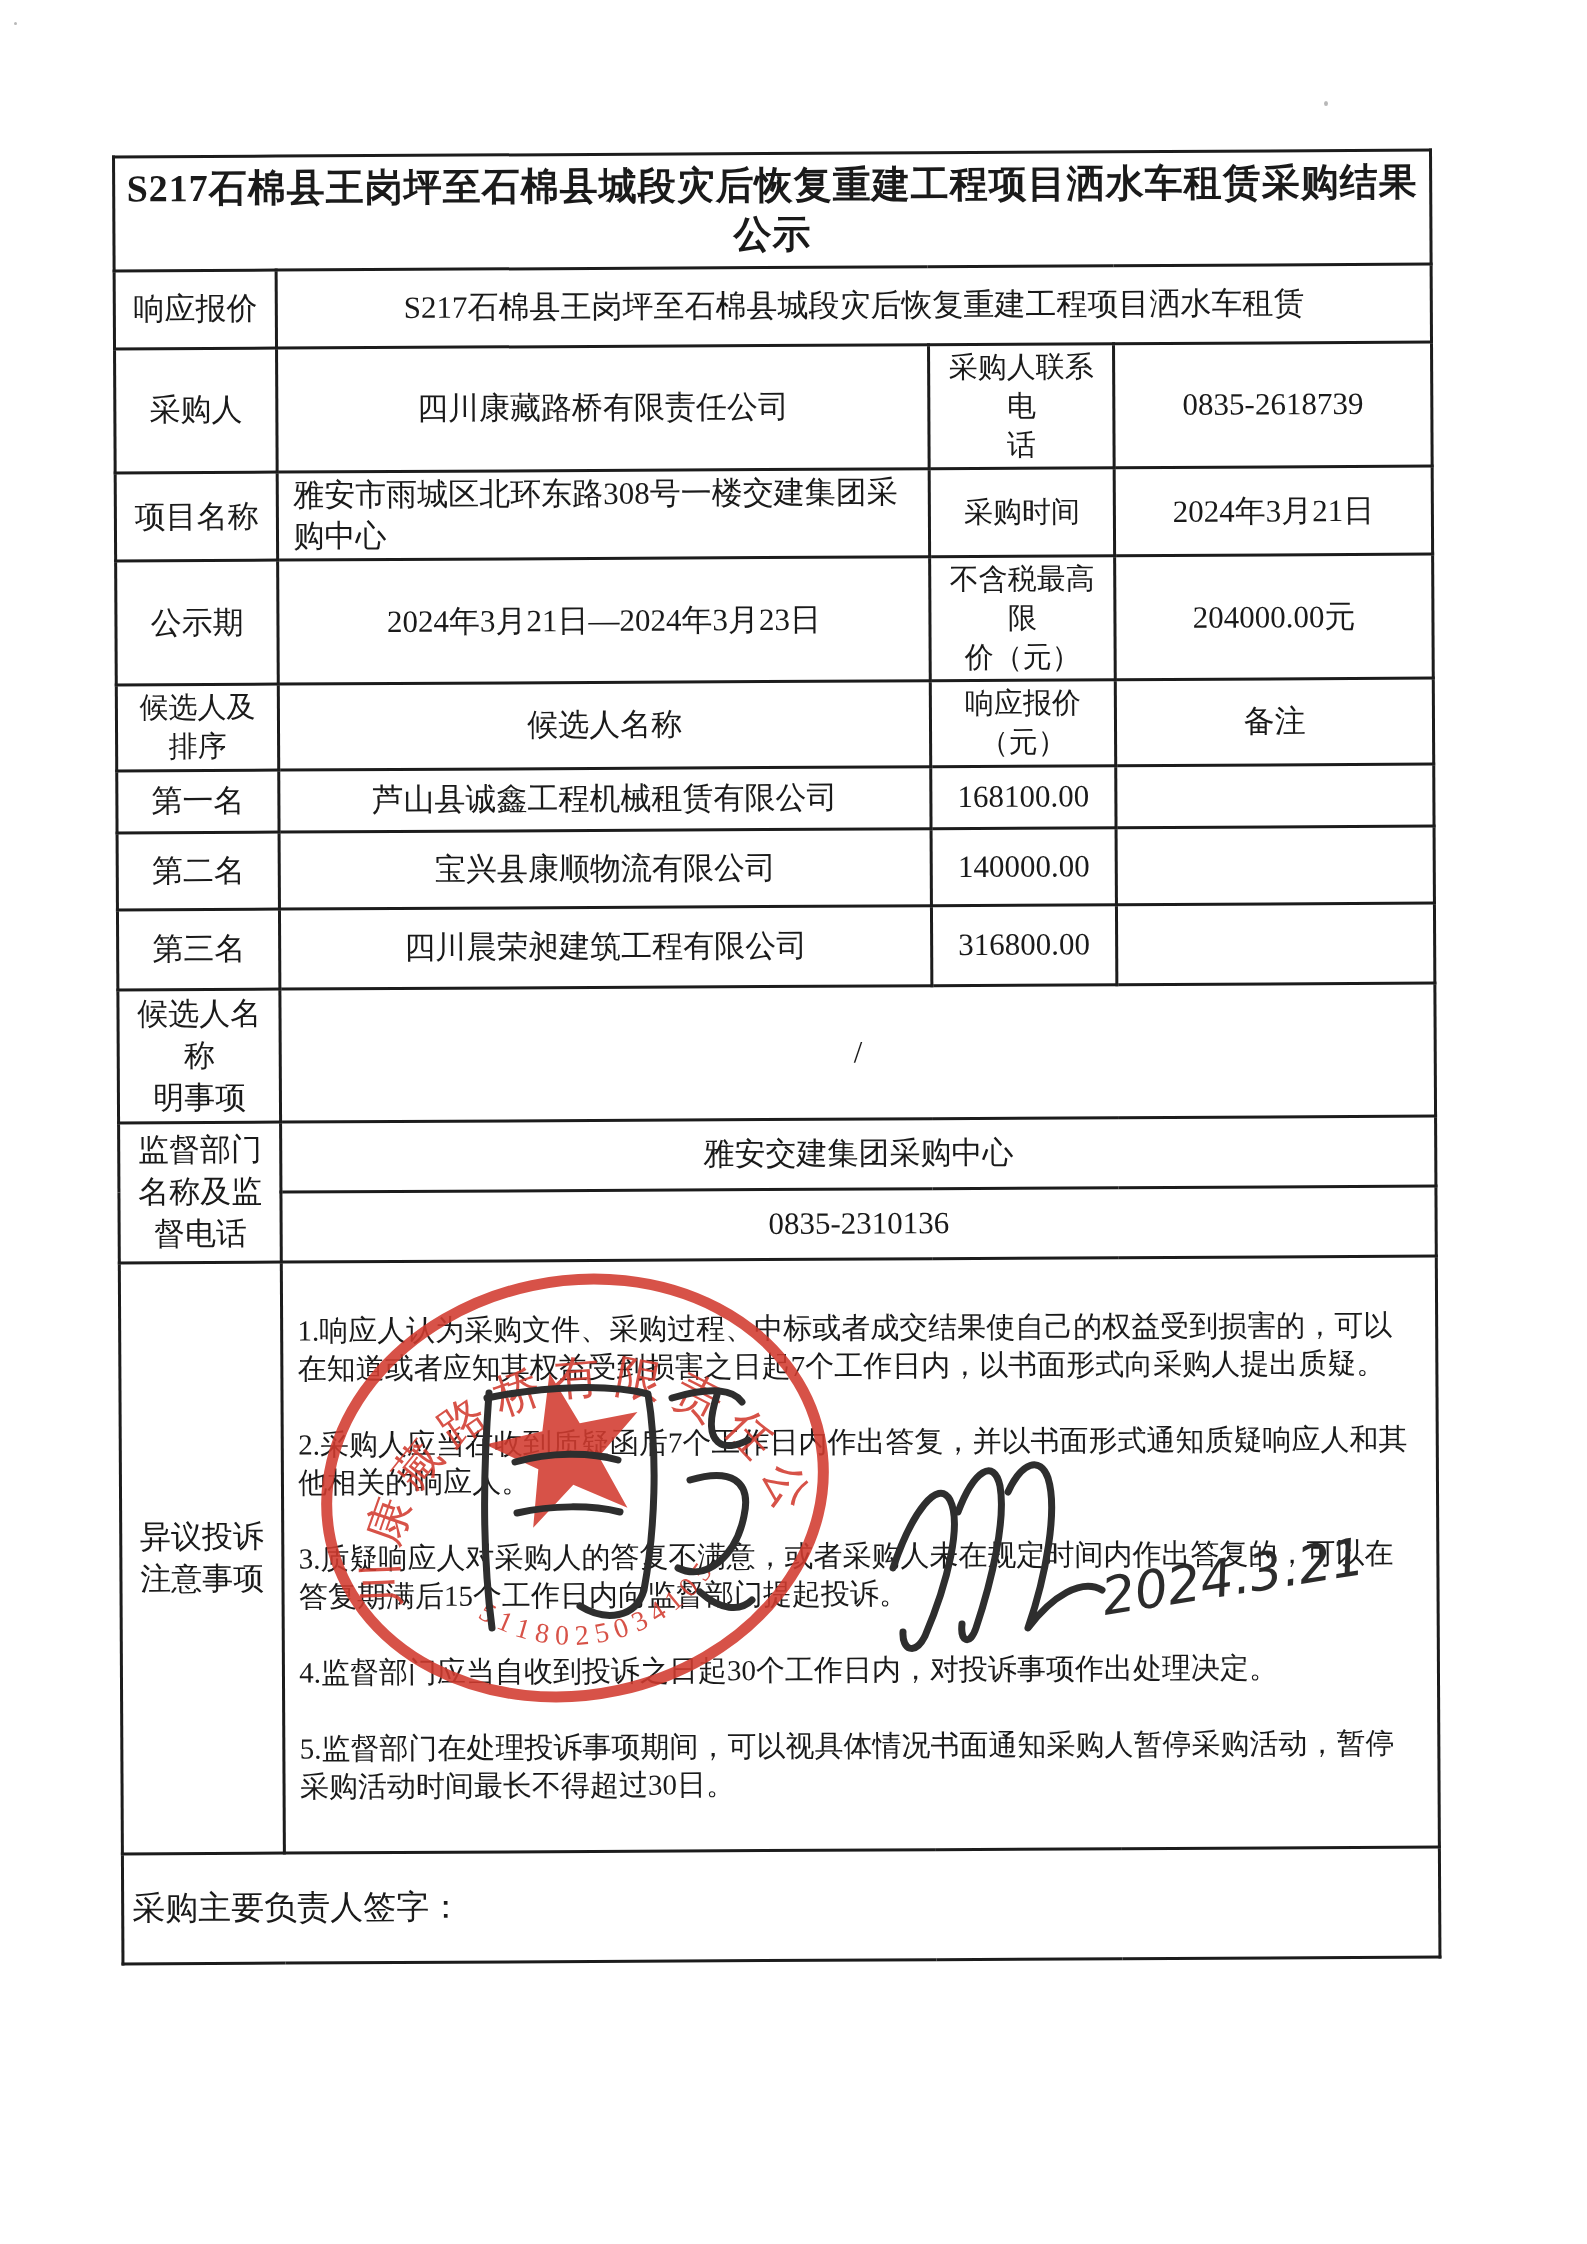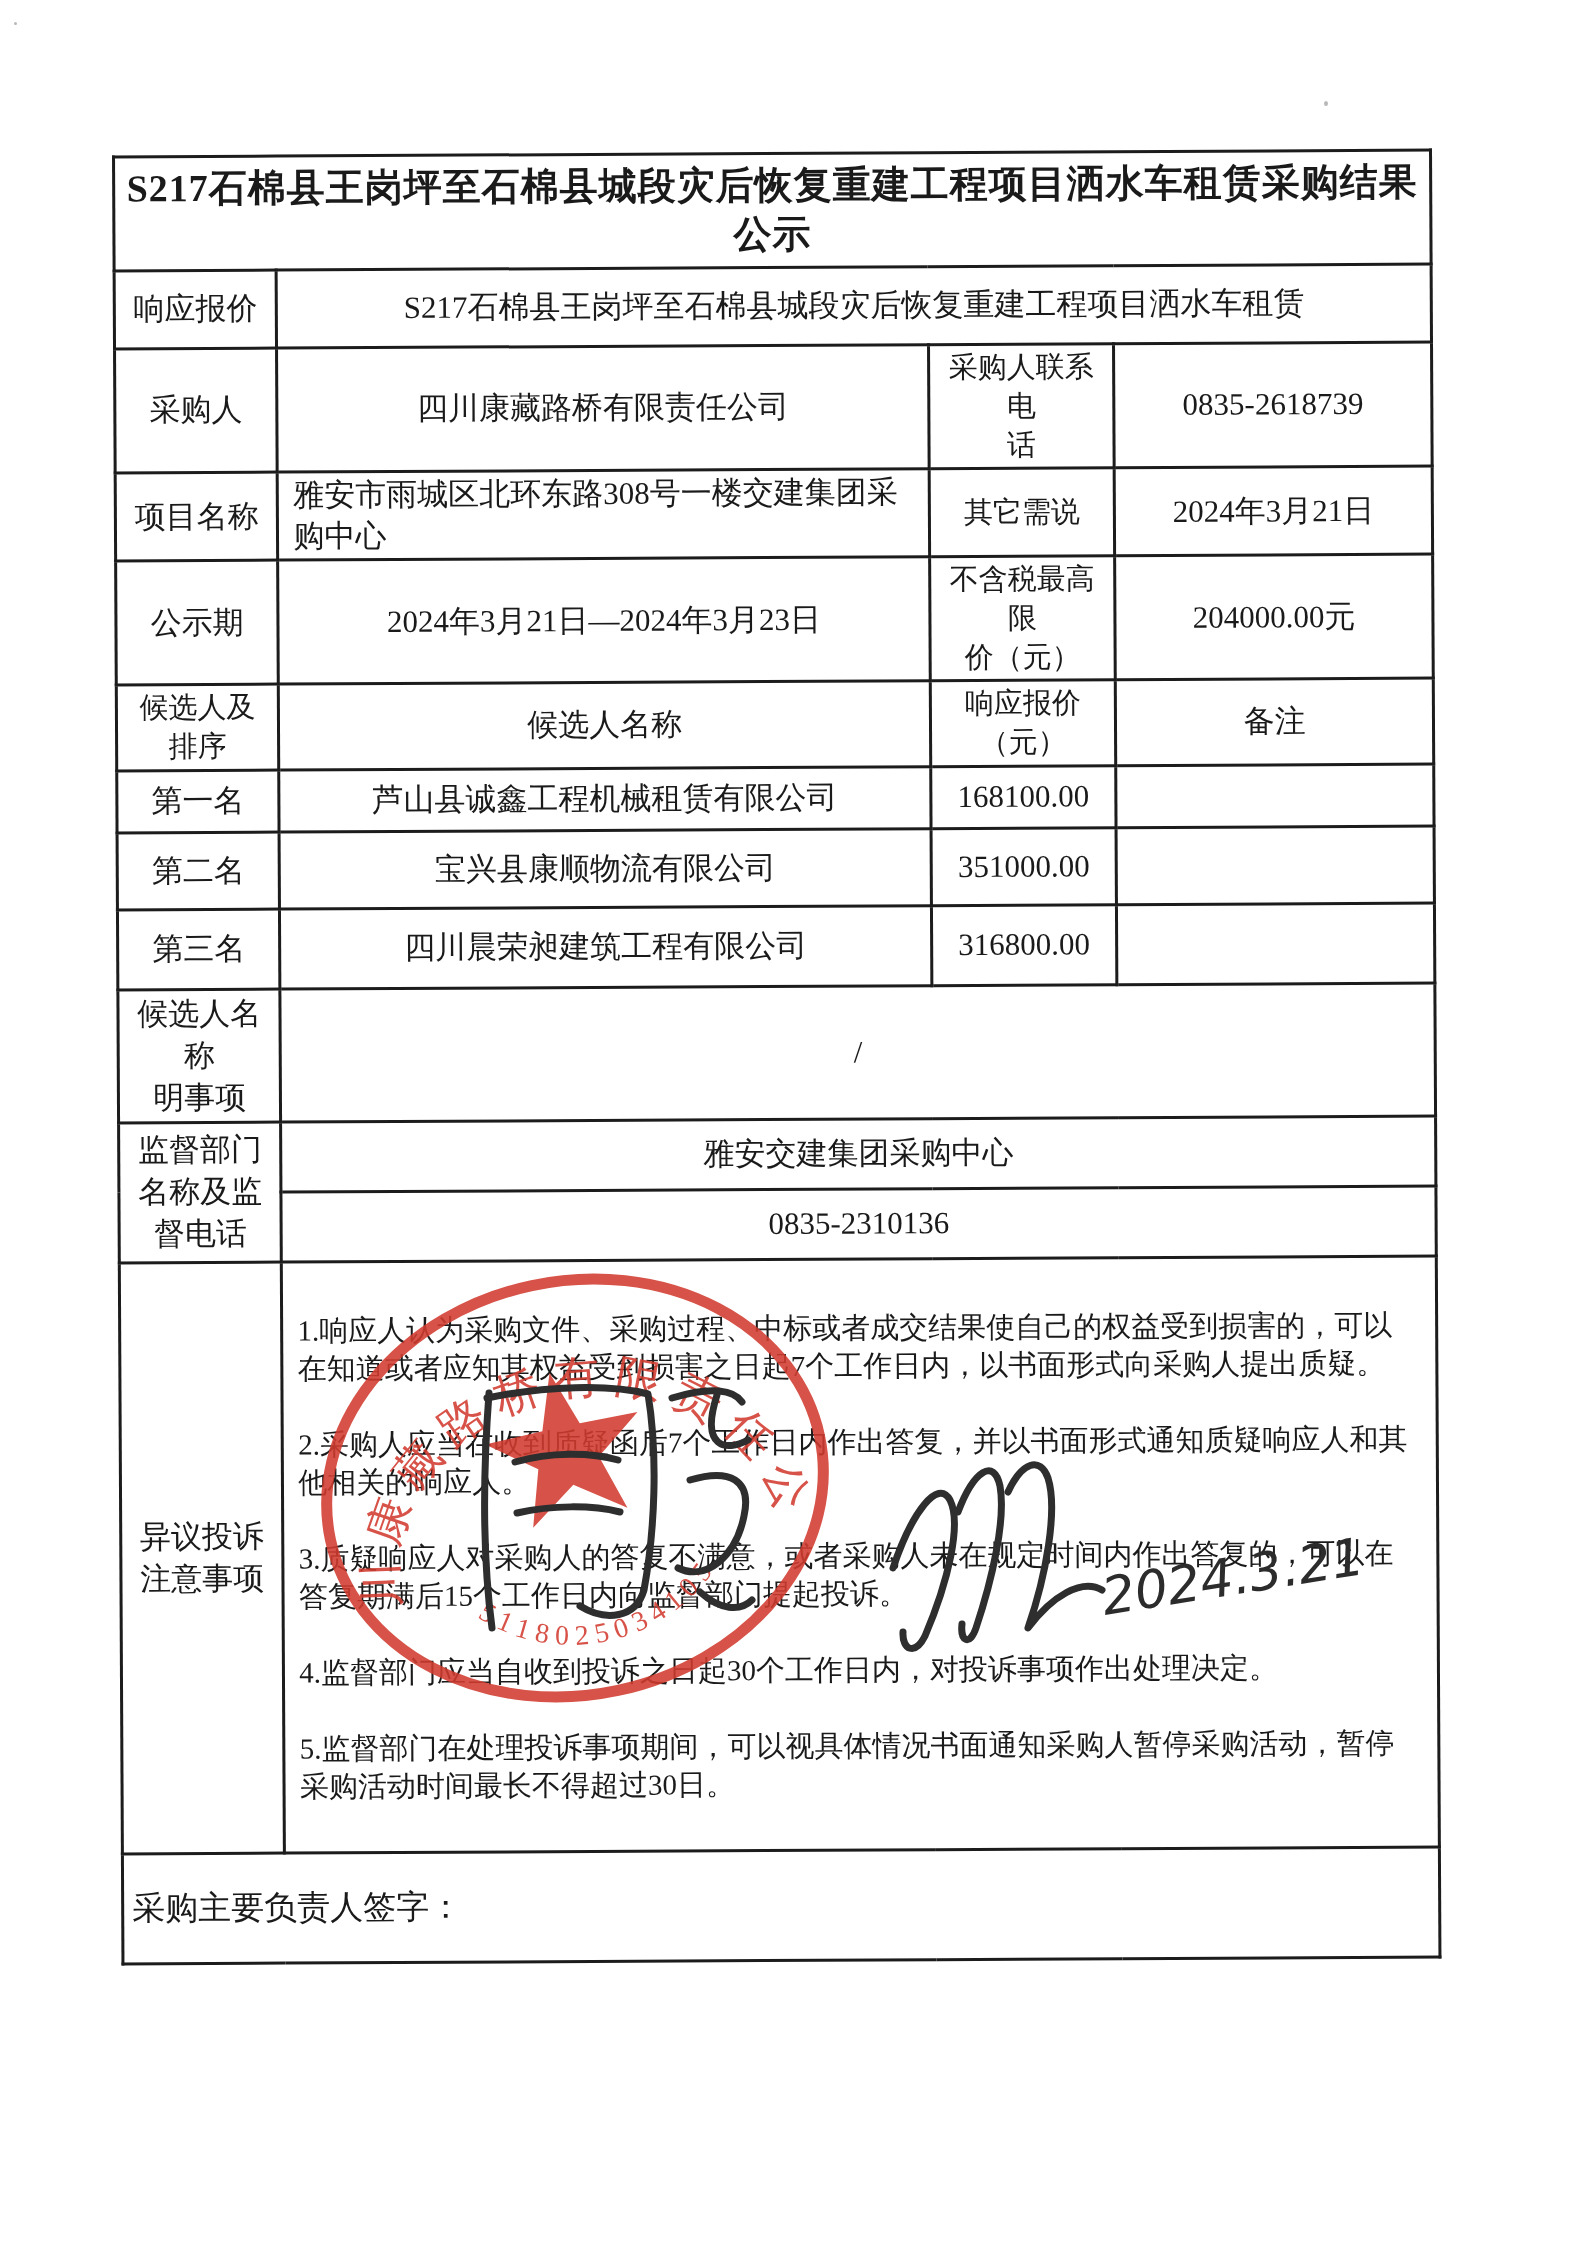--- a/index.html
+++ b/index.html
@@ -98,21 +98,21 @@
     <td>采购人</td>
     <td>四川康藏路桥有限责任公司</td>
     <td class="small-label">采购人联系电
 话</td>
     <td class="num">0835-2618739</td>
   </tr>
 
   <tr style="height:84px">
     <td>项目名称</td>
     <td class="left-text">雅安市雨城区北环东路308号一楼交建集团采购中心</td>
-    <td class="small-label">其它需说</td>
+    <td class="small-label">采购时间</td>
     <td>2024年3月21日</td>
   </tr>
 
   <tr style="height:124px">
     <td>公示期</td>
     <td>2024年3月21日—2024年3月23日</td>
     <td class="small-label">不含税最高限
 价（元）</td>
     <td>204000.00元</td>
   </tr>
@@ -129,21 +129,21 @@
   <tr style="height:62px">
     <td>第一名</td>
     <td>芦山县诚鑫工程机械租赁有限公司</td>
     <td class="num">168100.00</td>
     <td></td>
   </tr>
 
   <tr style="height:77px">
     <td>第二名</td>
     <td>宝兴县康顺物流有限公司</td>
-    <td class="num">351000.00</td>
+    <td class="num">140000.00</td>
     <td></td>
   </tr>
 
   <tr style="height:80px">
     <td>第三名</td>
     <td>四川晨荣昶建筑工程有限公司</td>
     <td class="num">316800.00</td>
     <td></td>
   </tr>
 

